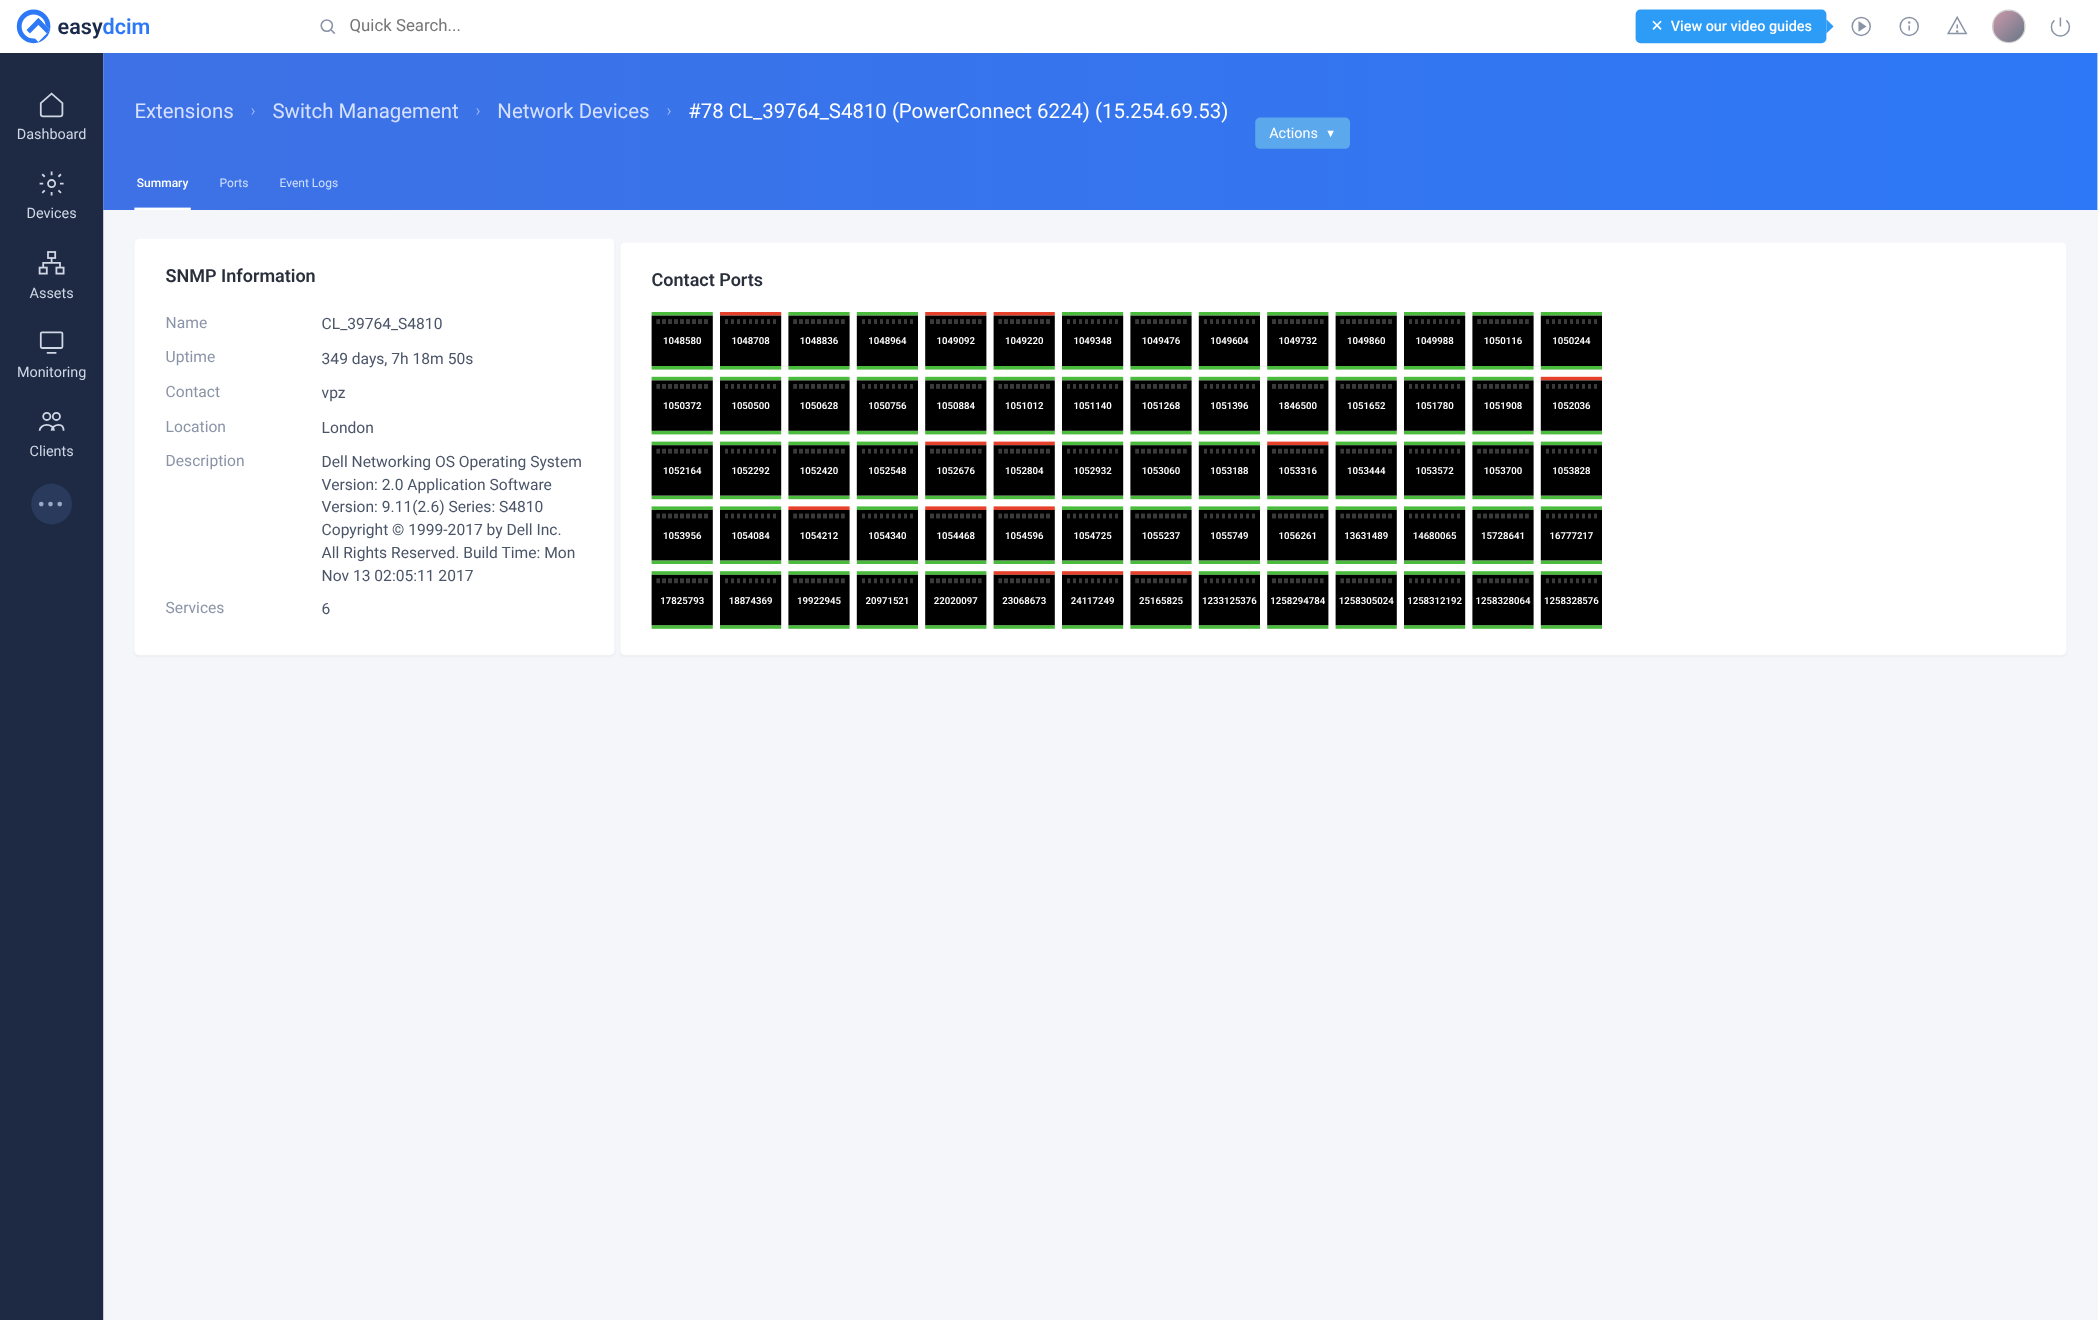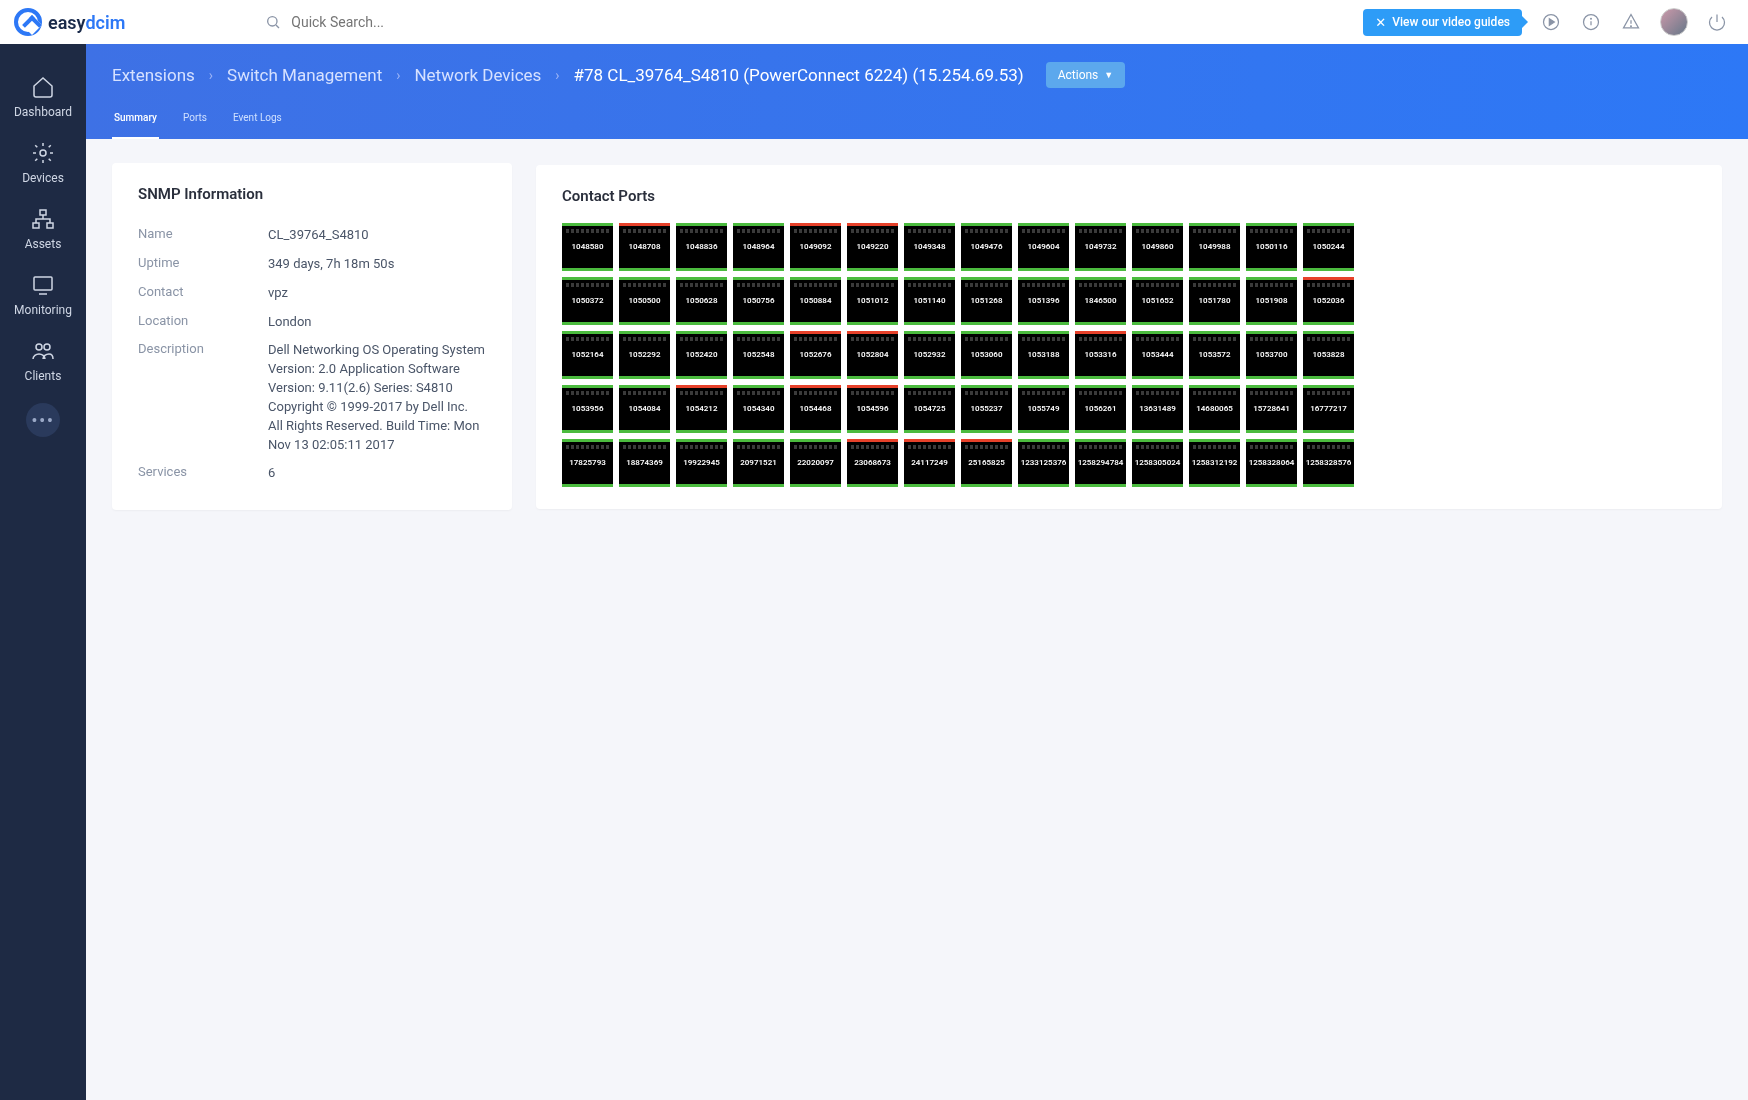--- a/index.html
+++ b/index.html
@@ -24,27 +24,27 @@
 .nav-item svg { display: block; margin: 0 auto 6px; }
 .nav-more { width: 34px; height: 34px; border-radius: 50%; background: #2a3a5c; display:flex; align-items:center; justify-content:center; color:#9aa8c6; margin-top:10px; letter-spacing:2px; font-weight:700;}
 
 
 .main { flex: 1; padding-top: 44px; display:flex; flex-direction:column; }
 .bluebar { background: linear-gradient(90deg,#3e71e5,#2d78f6); color: #fff; padding: 18px 26px 0; }
 .breadcrumb { display: flex; align-items: center; gap: 14px; font-size: 17px; font-weight: 400; flex-wrap:wrap;}
 .breadcrumb a { color: #d6e1ff; text-decoration: none; }
 .breadcrumb .sep { color: #9cb4f7; font-size:14px;}
 .breadcrumb .current { color: #fff; font-weight: 400; }
-.actions-btn { background: #5ca8ed; color:#fff; font-size:12px; padding:6px 12px; border-radius:4px; margin-left:8px; display:inline-flex; align-items:center; gap:6px;}
+.actions-btn { background: #5ca8ed; color:#fff; font-size:12px; padding:6px 12px; border-radius:4px; margin-left:8px; display:inline-flex; align-items:center; gap:6px;margin-top:36px;}
 .tabs { display: flex; gap: 22px; margin-top: 24px; font-size: 10px; }
 .tab { padding: 0 2px 14px; color: #cfe0ff; cursor:pointer; }
 .tab.active { color: #fff; border-bottom: 2px solid #fff; font-weight:500;}
 
 
-.content { padding: 24px 26px; display: flex; gap: 24px; align-items: center; }
+.content { padding: 24px 26px; display: flex; gap: 5px; align-items: flex-end; }
 .card { background: #fff; border-radius: 4px; padding: 22px 26px; box-shadow: 0 1px 2px rgba(0,0,0,0.04); }
 .card.snmp { width: 400px; }
 .card.ports { flex: 1; }
 .card h3 { font-size: 15px; font-weight: 600; color: #2a2f3c; margin-bottom: 18px; }
 .kv-row { display: flex; font-size: 13px; padding: 5px 0; }
 .kv-row .k { width: 130px; color: #8a94a6; }
 .kv-row .v { flex:1; color: #4a5568; line-height:1.45; }
 
 
 .port-grid { display: grid; grid-template-columns: repeat(14, 51px); gap: 6px; }

